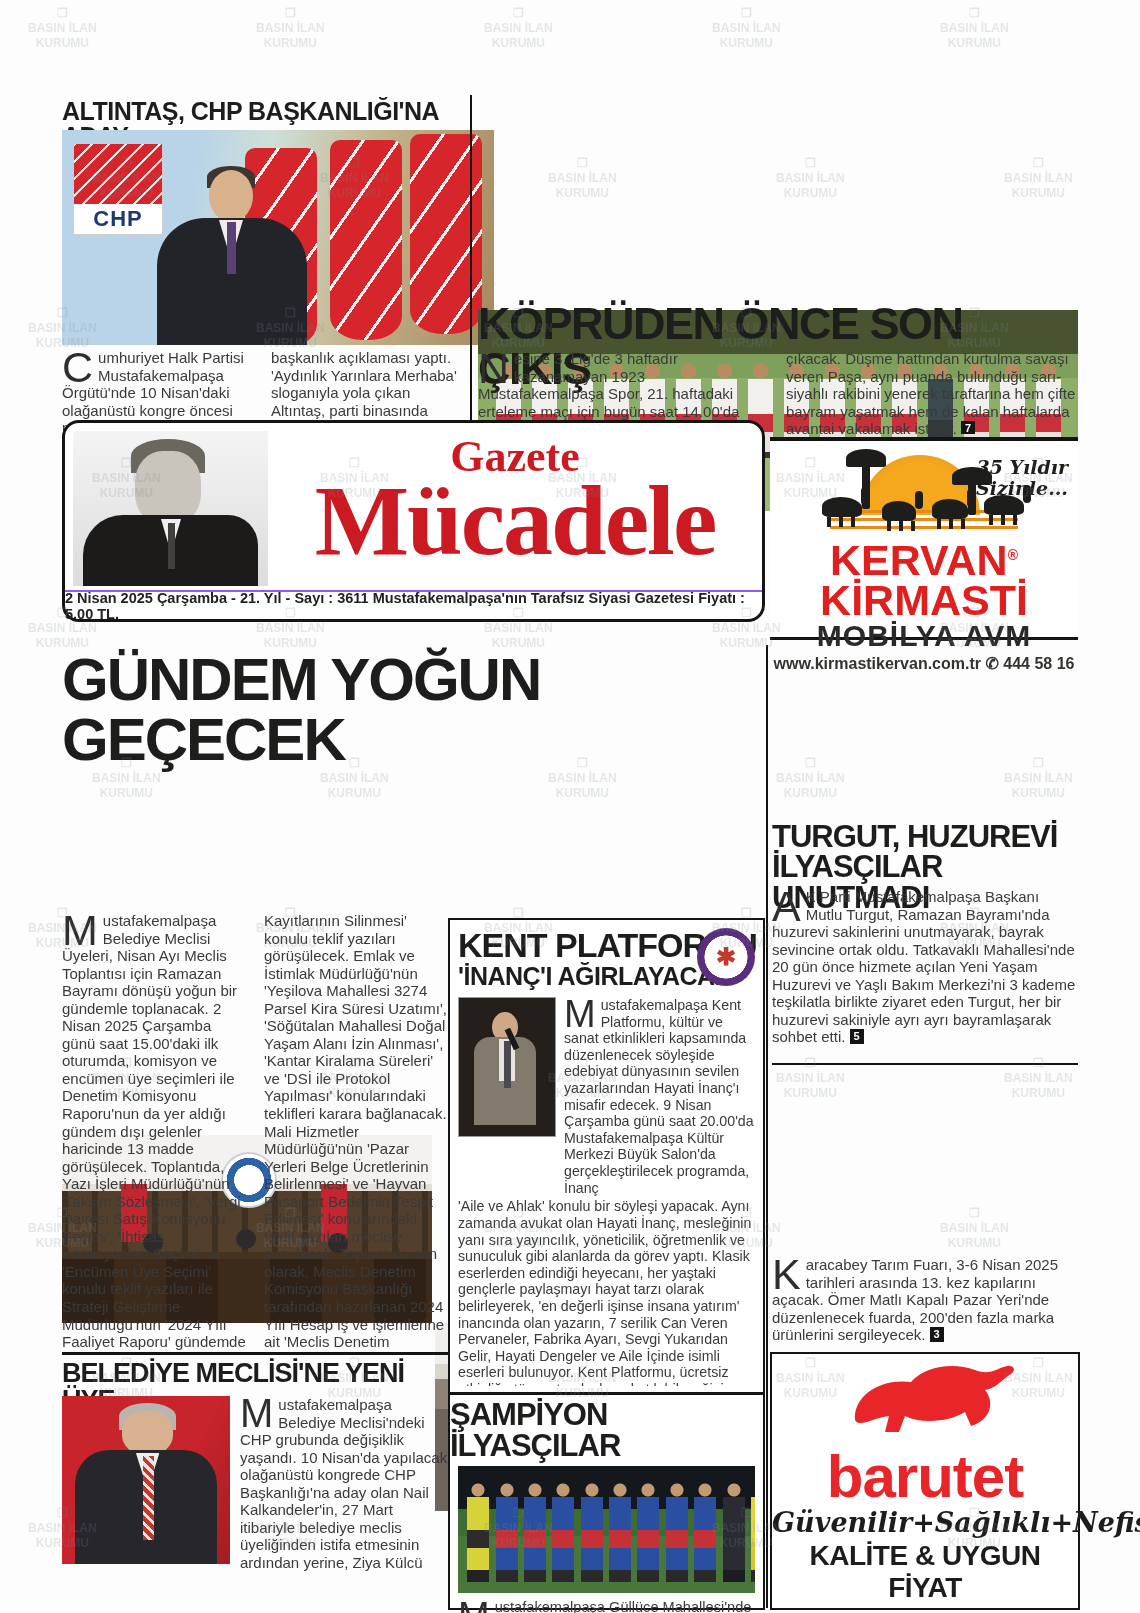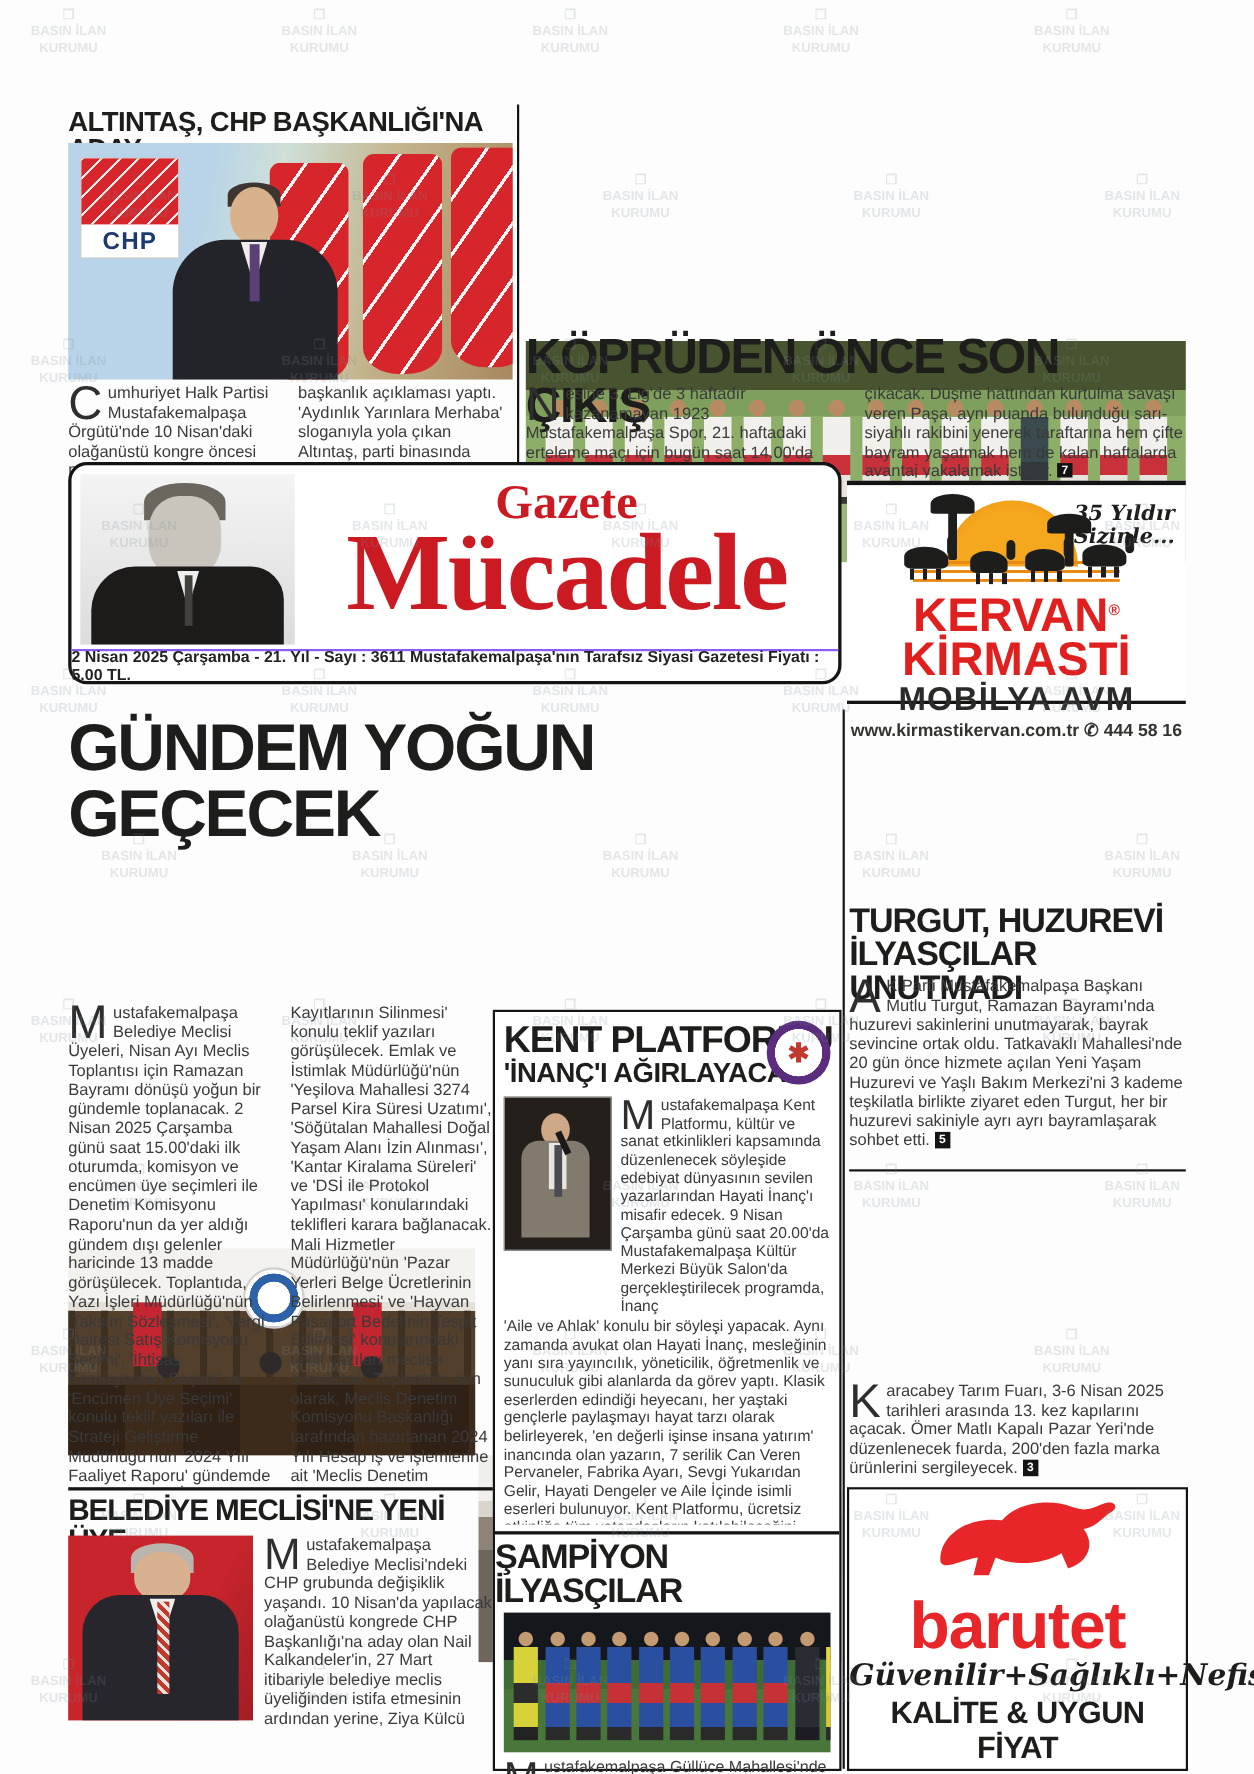--- a/index.html
+++ b/index.html
@@ -10,21 +10,21 @@
   .body-txt{font-size:15px;line-height:1.17;color:#3a3a3a;}
   .cols2{display:flex;}
   .col{flex:1;overflow:hidden;}
   .dropcap{float:left;font-size:43px;line-height:33px;margin:2px 5px 0 0;color:#2e2e2e;}
   .endmark{display:inline-block;background:#141414;color:#fff;font-size:11px;font-weight:700;
            padding:0 4px;line-height:15px;vertical-align:2px;}
   .vline{position:absolute;background:#141414;width:2px;}
   .hline{position:absolute;background:#141414;height:3px;}
   
   .photo{position:relative;overflow:hidden;}
-  .photo-altintas{background:linear-gradient(100deg,#b9d4e8 0 30%,#cfe0d8 45%,#c2b289 70%,#a8885f 100%);}
+  .photo-altintas{background:linear-gradient(100deg,#b9d4e8 0 30%,#cfe0d8 45%,#c2b289 70%,#a8885f 100%);padding-left:28px;}
   .chp-box{position:absolute;left:12px;top:14px;width:88px;background:#fff;box-shadow:0 0 0 1px #ccc;}
   .chp-red{height:60px;background:
       repeating-linear-gradient(135deg,rgba(255,255,255,.9) 0 2px,transparent 2px 12px),#d6252b;}
   .chp-txt{height:30px;display:flex;align-items:center;justify-content:center;
       color:#1d3a6e;font-weight:700;font-size:22px;letter-spacing:1px;}
   .flag{position:absolute;top:18px;width:72px;height:200px;background:
       repeating-linear-gradient(125deg,transparent 0 26px,rgba(255,255,255,.95) 26px 29px),#d6252b;
       border-radius:10px 10px 45% 45%/10px 10px 12% 12%;}
   .suit-man{position:absolute;left:95px;top:40px;width:150px;height:175px;}
   .head{position:absolute;border-radius:50%;}

